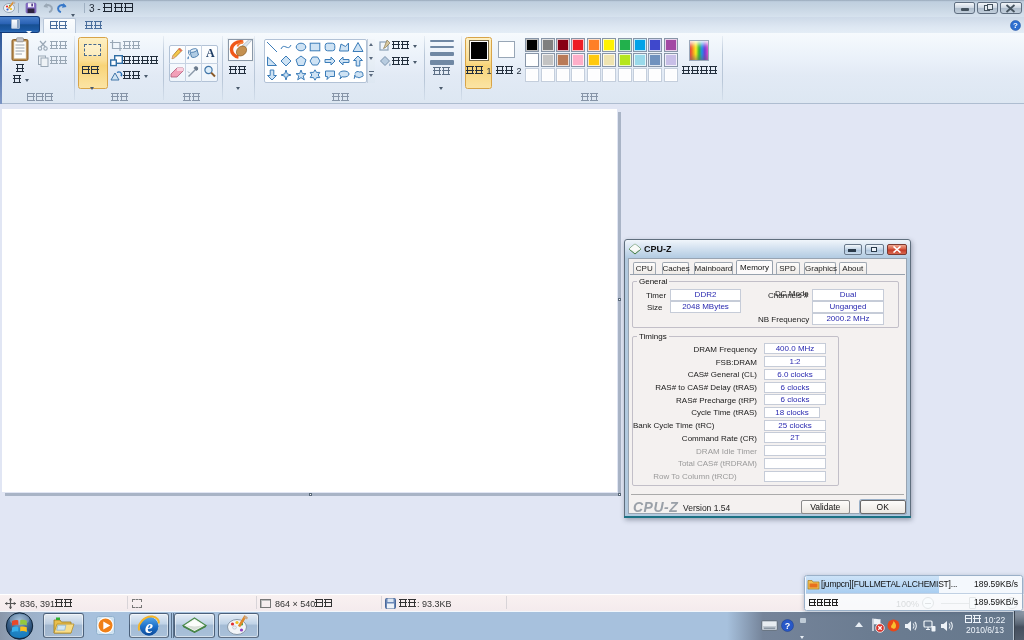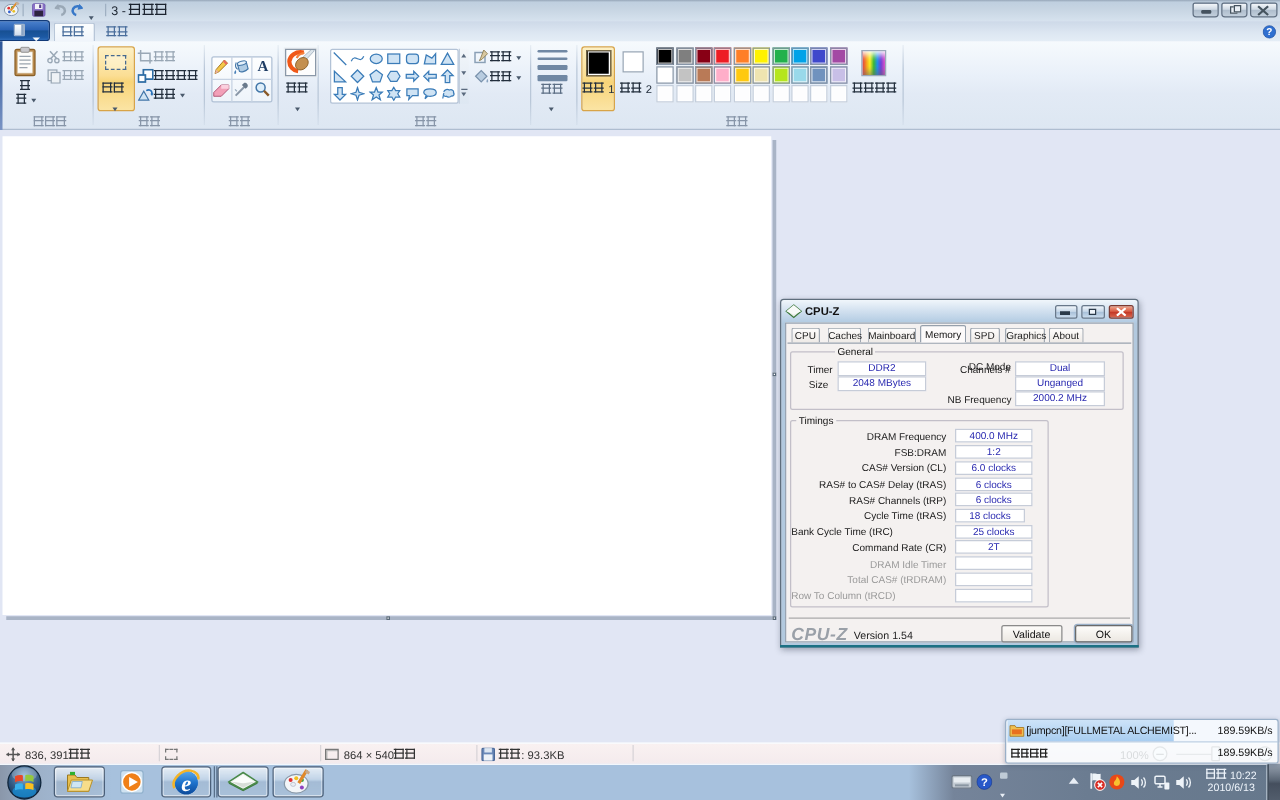--- a/index.html
+++ b/index.html
@@ -343,54 +343,54 @@
   </svg>
 <div class="a" style="left:632.5px;top:262px;width:23.5px;height:12px;background:linear-gradient(180deg,#fdfcfb,#eeeae6);border:1px solid #a0a8b2;border-bottom:none;border-radius:2px 2px 0 0;font-size:8px;color:#222;text-align:center;line-height:11px">CPU</div>
 <div class="a" style="left:661.5px;top:262px;width:27.5px;height:12px;background:linear-gradient(180deg,#fdfcfb,#eeeae6);border:1px solid #a0a8b2;border-bottom:none;border-radius:2px 2px 0 0;font-size:8px;color:#222;text-align:center;line-height:11px">Caches</div>
 <div class="a" style="left:693.5px;top:262px;width:39.5px;height:12px;background:linear-gradient(180deg,#fdfcfb,#eeeae6);border:1px solid #a0a8b2;border-bottom:none;border-radius:2px 2px 0 0;font-size:8px;color:#222;text-align:left;line-height:11px">Mainboard</div>
 <div class="a" style="left:736px;top:260px;width:37px;height:14px;background:#fcfafa;border:1px solid #96a0ac;border-bottom:none;border-radius:2px 2px 0 0;font-size:8px;color:#111;text-align:center;line-height:13px;z-index:3">Memory</div>
 <div class="a" style="left:775.5px;top:262px;width:24px;height:12px;background:linear-gradient(180deg,#fdfcfb,#eeeae6);border:1px solid #a0a8b2;border-bottom:none;border-radius:2px 2px 0 0;font-size:8px;color:#222;text-align:center;line-height:11px">SPD</div>
 <div class="a" style="left:804px;top:262px;width:32px;height:12px;background:linear-gradient(180deg,#fdfcfb,#eeeae6);border:1px solid #a0a8b2;border-bottom:none;border-radius:2px 2px 0 0;font-size:8px;color:#222;text-align:center;line-height:11px">Graphics</div>
 <div class="a" style="left:839px;top:262px;width:27.5px;height:12px;background:linear-gradient(180deg,#fdfcfb,#eeeae6);border:1px solid #a0a8b2;border-bottom:none;border-radius:2px 2px 0 0;font-size:8px;color:#222;text-align:center;line-height:11px">About</div>
 <div class="a" style="left:630px;top:273.5px;width:275px;height:1px;background:#98a2ae"></div>
 <div class="a" style="left:632px;top:281px;width:266.5px;height:46.5px;border:1px solid #c2bfc8;border-radius:2px"></div>
-<div class="a" style="left:668px;top:276.5px;background:#f4f1f0;padding:0 2px;font-size:8px;color:#111">General</div>
+<div class="a" style="left:637px;top:276.5px;background:#f4f1f0;padding:0 2px;font-size:8px;color:#111">General</div>
 <div class="cpulab" style="left:646px;top:290.5px">Timer</div>
 <div class="field" style="left:670px;top:288.5px;width:71px;height:12px">DDR2</div>
 <div class="cpulab" style="left:647px;top:302.5px">Size</div>
 <div class="field" style="left:670px;top:300.5px;width:71px;height:12px">2048 MBytes</div>
 <div class="cpulab" style="left:768px;top:290.5px">Channels #</div>
 <div class="field" style="left:812px;top:288.5px;width:72px;height:12px">Dual</div>
 <div class="cpulab" style="left:775px;top:289px">DC Mode</div>
 <div class="field" style="left:812px;top:300.5px;width:72px;height:12px">Unganged</div>
 <div class="cpulab" style="left:758px;top:314.5px">NB Frequency</div>
 <div class="field" style="left:812px;top:313px;width:72px;height:12px">2000.2 MHz</div>
 <div class="a" style="left:632px;top:336px;width:207px;height:149.5px;border:1px solid #c2bfc8;border-radius:2px"></div>
 <div class="a" style="left:637px;top:331.5px;background:#f4f1f0;padding:0 2px;font-size:8px;color:#111">Timings</div>
 <div class="a" style="left:633px;top:344.8px;width:124px;text-align:right;font-size:8px;color:#1a1a1a;white-space:nowrap">DRAM Frequency</div>
 <div class="field" style="left:764px;top:343.3px;width:62px;height:11px;line-height:9px">400.0 MHz</div>
 <div class="a" style="left:633px;top:357.5px;width:124px;text-align:right;font-size:8px;color:#1a1a1a;white-space:nowrap">FSB:DRAM</div>
 <div class="field" style="left:764px;top:356.0px;width:62px;height:11px;line-height:9px">1:2</div>
-<div class="a" style="left:633px;top:370.2px;width:124px;text-align:right;font-size:8px;color:#1a1a1a;white-space:nowrap">CAS# Version (CL)</div>
+<div class="a" style="left:633px;top:370.2px;width:124px;text-align:right;font-size:8px;color:#1a1a1a;white-space:nowrap">CAS# General (CL)</div>
 <div class="field" style="left:764px;top:368.7px;width:62px;height:11px;line-height:9px">6.0 clocks</div>
 <div class="a" style="left:633px;top:383.0px;width:124px;text-align:right;font-size:8px;color:#1a1a1a;white-space:nowrap">RAS# to CAS# Delay (tRAS)</div>
 <div class="field" style="left:764px;top:381.5px;width:62px;height:11px;line-height:9px">6 clocks</div>
-<div class="a" style="left:633px;top:395.7px;width:124px;text-align:right;font-size:8px;color:#1a1a1a;white-space:nowrap">RAS# Channels (tRP)</div>
+<div class="a" style="left:633px;top:395.7px;width:124px;text-align:right;font-size:8px;color:#1a1a1a;white-space:nowrap">RAS# Precharge (tRP)</div>
 <div class="field" style="left:764px;top:394.2px;width:62px;height:11px;line-height:9px">6 clocks</div>
 <div class="a" style="left:633px;top:408.4px;width:124px;text-align:right;font-size:8px;color:#1a1a1a;white-space:nowrap">Cycle Time (tRAS)</div>
 <div class="field" style="left:764px;top:406.9px;width:56px;height:11px;line-height:9px">18 clocks</div>
 <div class="a" style="left:633px;top:421.1px;width:124px;text-align:left;font-size:8px;color:#1a1a1a;white-space:nowrap">Bank Cycle Time (tRC)</div>
 <div class="field" style="left:764px;top:419.6px;width:62px;height:11px;line-height:9px">25 clocks</div>
 <div class="a" style="left:633px;top:433.8px;width:124px;text-align:right;font-size:8px;color:#1a1a1a;white-space:nowrap">Command Rate (CR)</div>
 <div class="field" style="left:764px;top:432.3px;width:62px;height:11px;line-height:9px">2T</div>
 <div class="a" style="left:633px;top:446.6px;width:124px;text-align:right;font-size:8px;color:#9a9a9a;white-space:nowrap">DRAM Idle Timer</div>
 <div class="field" style="left:764px;top:445.1px;width:62px;height:11px;line-height:9px"></div>
 <div class="a" style="left:633px;top:459.3px;width:124px;text-align:right;font-size:8px;color:#9a9a9a;white-space:nowrap">Total CAS# (tRDRAM)</div>
 <div class="field" style="left:764px;top:457.8px;width:62px;height:11px;line-height:9px"></div>
-<div class="a" style="left:633px;top:472.0px;width:124px;text-align:left;font-size:8px;color:#9a9a9a;white-space:nowrap">Row To Column (tRCD)</div>
+<div class="a" style="left:633px;top:472.0px;width:124px;text-align:center;font-size:8px;color:#9a9a9a;white-space:nowrap">Row To Column (tRCD)</div>
 <div class="field" style="left:764px;top:470.5px;width:62px;height:11px;line-height:9px"></div>
 <div class="a" style="left:631px;top:493.5px;width:273px;height:1px;background:#aaa"></div>
 <div class="a" style="left:633px;top:499px;font-size:14px;font-weight:bold;font-style:italic;color:#9aa0a8;letter-spacing:.5px">CPU-Z</div>
 <div class="a" style="left:683px;top:503px;font-size:8.5px;color:#222">Version 1.54</div>
 <div class="a" style="left:800.5px;top:499.5px;width:49.5px;height:14px;border:1px solid #8a8a8a;border-radius:2px;background:linear-gradient(180deg,#fdfcfa,#ece8e2);font-size:8.5px;color:#111;text-align:center;line-height:13px">Validate</div>
 <div class="a" style="left:860px;top:499.5px;width:45.5px;height:14px;border:1px solid #6a6a6a;border-radius:2px;background:linear-gradient(180deg,#fdfcfa,#ece8e2);font-size:8.5px;color:#111;text-align:center;line-height:13px;box-shadow:0 0 0 1px #9ab0c8">OK</div>
 <div class="a" style="left:0;top:611px;width:1024px;height:29px;background:linear-gradient(90deg,#8a97aa 0,#9db1c9 30px,#a7c1dd 90px,#a7c1dd 71%,#75849a 74.5%,#6b7c91 85%,#66788c 100%);border-top:1px solid #f2f7fc"></div>
 <svg class="a" style="left:5px;top:612px" width="29" height="28" viewBox="0 0 29 28">
 <defs>
       <radialGradient id="orb" cx="50%" cy="30%" r="75%">

